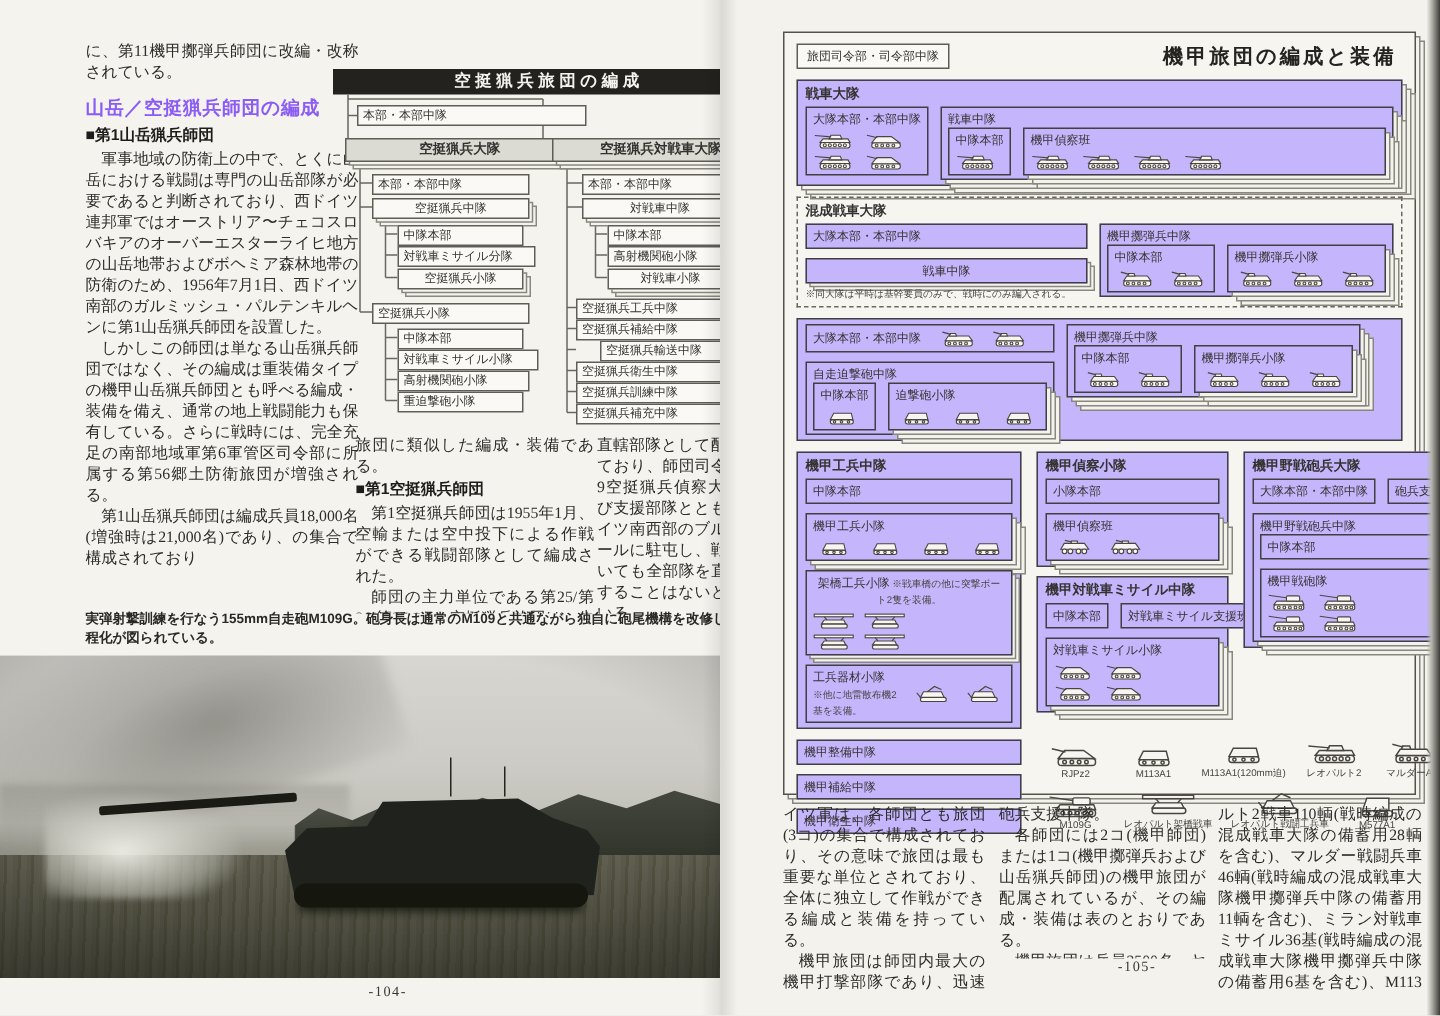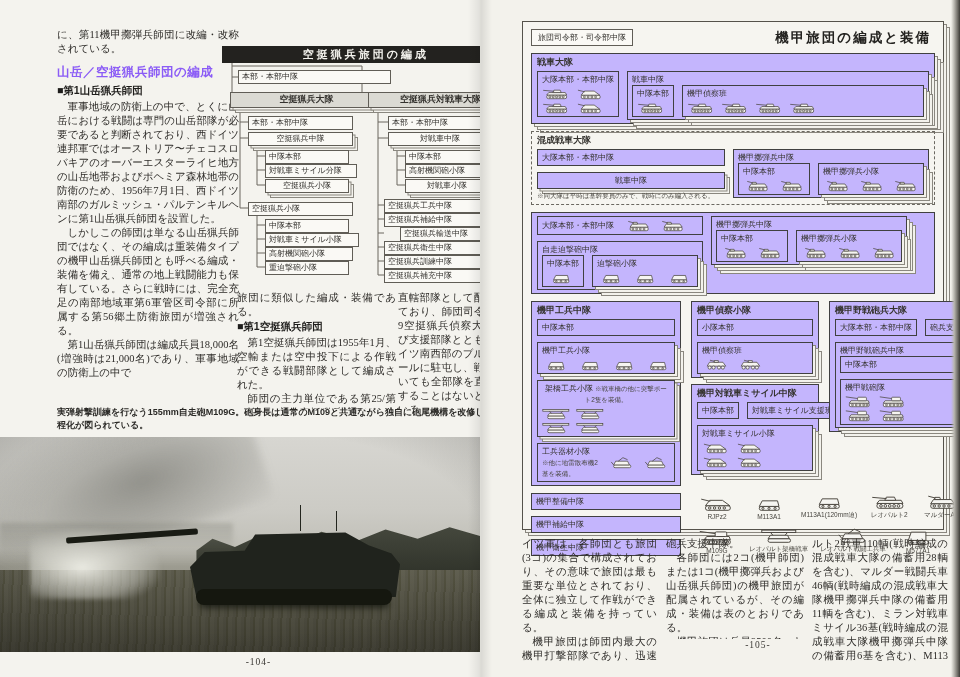--- a/index.html
+++ b/index.html
@@ -100,21 +100,21 @@
 <body>
 
 <div class="page" id="page-left">
 
   <div class="tcol" style="left:57px;top:28px;width:182px;height:374px;overflow:hidden;">
     <p class="noindent">に、第11機甲擲弾兵師団に改編・改称されている。</p>
     <div class="h-main">山岳／空挺猟兵師団の編成</div>
     <div class="h-sub">■第1山岳猟兵師団</div>
     <p>軍事地域の防衛上の中で、とくに山岳における戦闘は専門の山岳部隊が必要であると判断されており、西ドイツ連邦軍ではオーストリア〜チェコスロバキアのオーバーエスターライヒ地方の山岳地帯およびボヘミア森林地帯の防衛のため、1956年7月1日、西ドイツ南部のガルミッシュ・パルテンキルヘンに第1山岳猟兵師団を設置した。</p>
     <p>しかしこの師団は単なる山岳猟兵師団ではなく、その編成は重装備タイプの機甲山岳猟兵師団とも呼べる編成・装備を備え、通常の地上戦闘能力も保有している。さらに戦時には、完全充足の南部地域軍第6軍管区司令部に所属する第56郷土防衛旅団が増強される。</p>
-    <p>第1山岳猟兵師団は編成兵員18,000名(増強時は21,000名)であり、軍事地域の防衛上の中で</p>
+    <p>第1山岳猟兵師団は編成兵員18,000名(増強時は21,000名)であり、の集合で構成されており</p>
   </div>
 
   <div id="para-chart">
     <div class="titlebar">空挺猟兵旅団の編成</div>
     <svg id="para-lines" viewBox="0 0 298 248">
       <path d="M14 19 V56 M14 33 H20 M14 22 H144 M144 22 V56 H150
                M22 64 V164 M22 78 H30 M22 94 H30 M22 164 H30
                M39 101 V141 M39 112 H47 M39 126 H47 M39 141 H47
                M39 171 V223 M39 181 H47 M39 195 H47 M39 209 H47 M39 223 H47
                M160 64 V231 M160 78 H170 M160 94 H170

